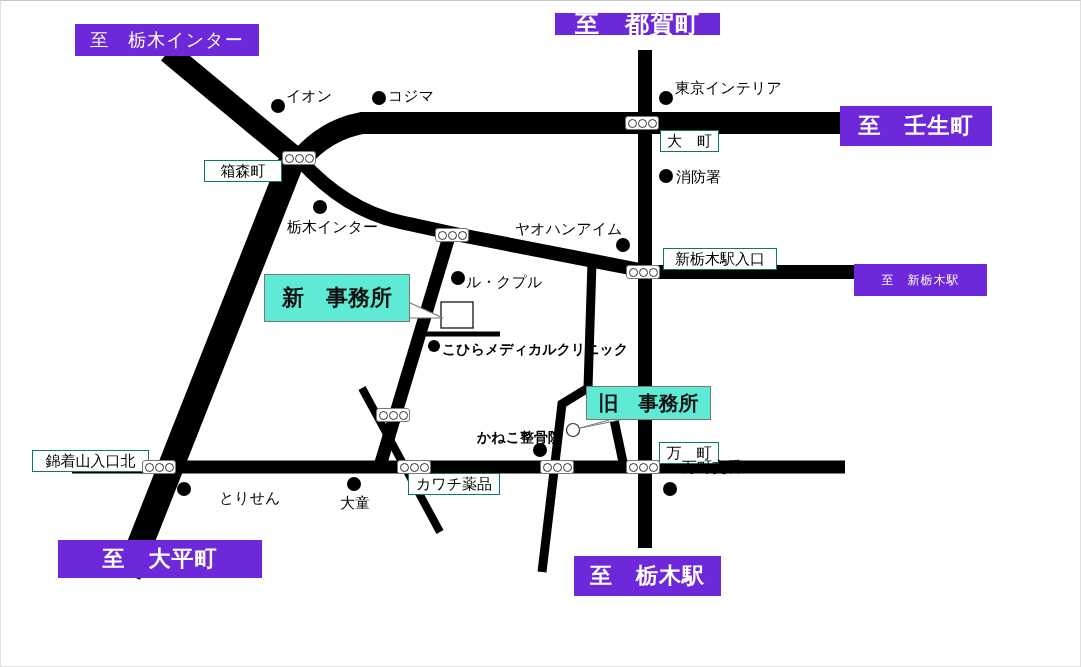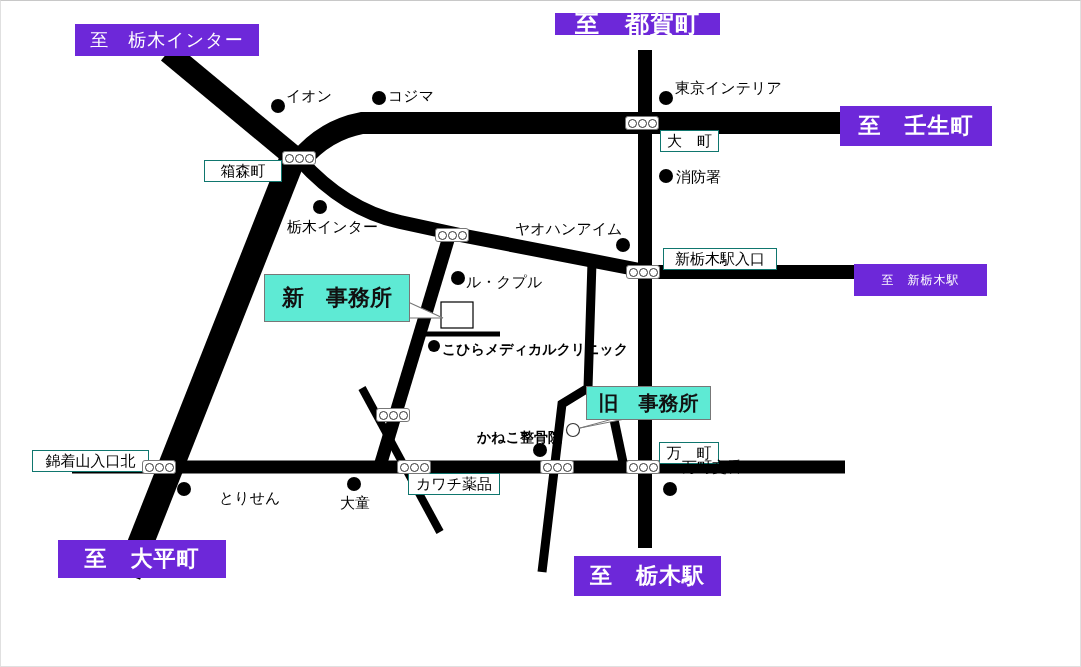--- a/index.html
+++ b/index.html
@@ -62,21 +62,21 @@
   <polygon points="408,302 443,318 408,318" fill="#fff" stroke="#777" stroke-width="1.2"></polygon>
 
   <circle cx="573" cy="430" r="6.5" fill="#fff" stroke="#333" stroke-width="1.2"></circle>
   <polygon points="580,428 620,417 635,417" fill="#fff" stroke="#777" stroke-width="1"></polygon>
 </svg>
 
 <div class="dest thin" style="left:75px;top:24px;width:184px;height:32px;font-size:18px;">至　栃木インター</div>
 <div class="dest" style="left:555px;top:13px;width:165px;height:22px;font-size:24px;">至　都賀町</div>
 <div class="dest" style="left:840px;top:106px;width:152px;height:40px;font-size:22px;">至　壬生町</div>
 <div class="dest thin" style="left:854px;top:264px;width:133px;height:32px;font-size:12px;">至　新栃木駅</div>
-<div class="dest" style="left:58px;top:540px;width:168px;height:38px;font-size:22px;">至　大平町</div>
+<div class="dest" style="left:58px;top:540px;width:204px;height:38px;font-size:22px;">至　大平町</div>
 <div class="dest" style="left:574px;top:556px;width:147px;height:40px;font-size:22px;">至　栃木駅</div>
 
 <div class="lbl" style="left:204px;top:160px;width:76px;height:20px;">箱森町</div>
 <div class="lbl" style="left:660px;top:130px;width:57px;height:20px;">大　町</div>
 <div class="lbl" style="left:663px;top:248px;width:112px;height:20px;">新栃木駅入口</div>
 <div class="lbl" style="left:32px;top:450px;width:115px;height:20px;">錦着山入口北</div>
 <div class="lbl" style="left:408px;top:473px;width:90px;height:20px;">カワチ薬品</div>
 <div class="lbl" style="left:659px;top:442px;width:58px;height:20px;">万　町</div>
 
 <div class="signal" style="left:282px;top:151px;">

